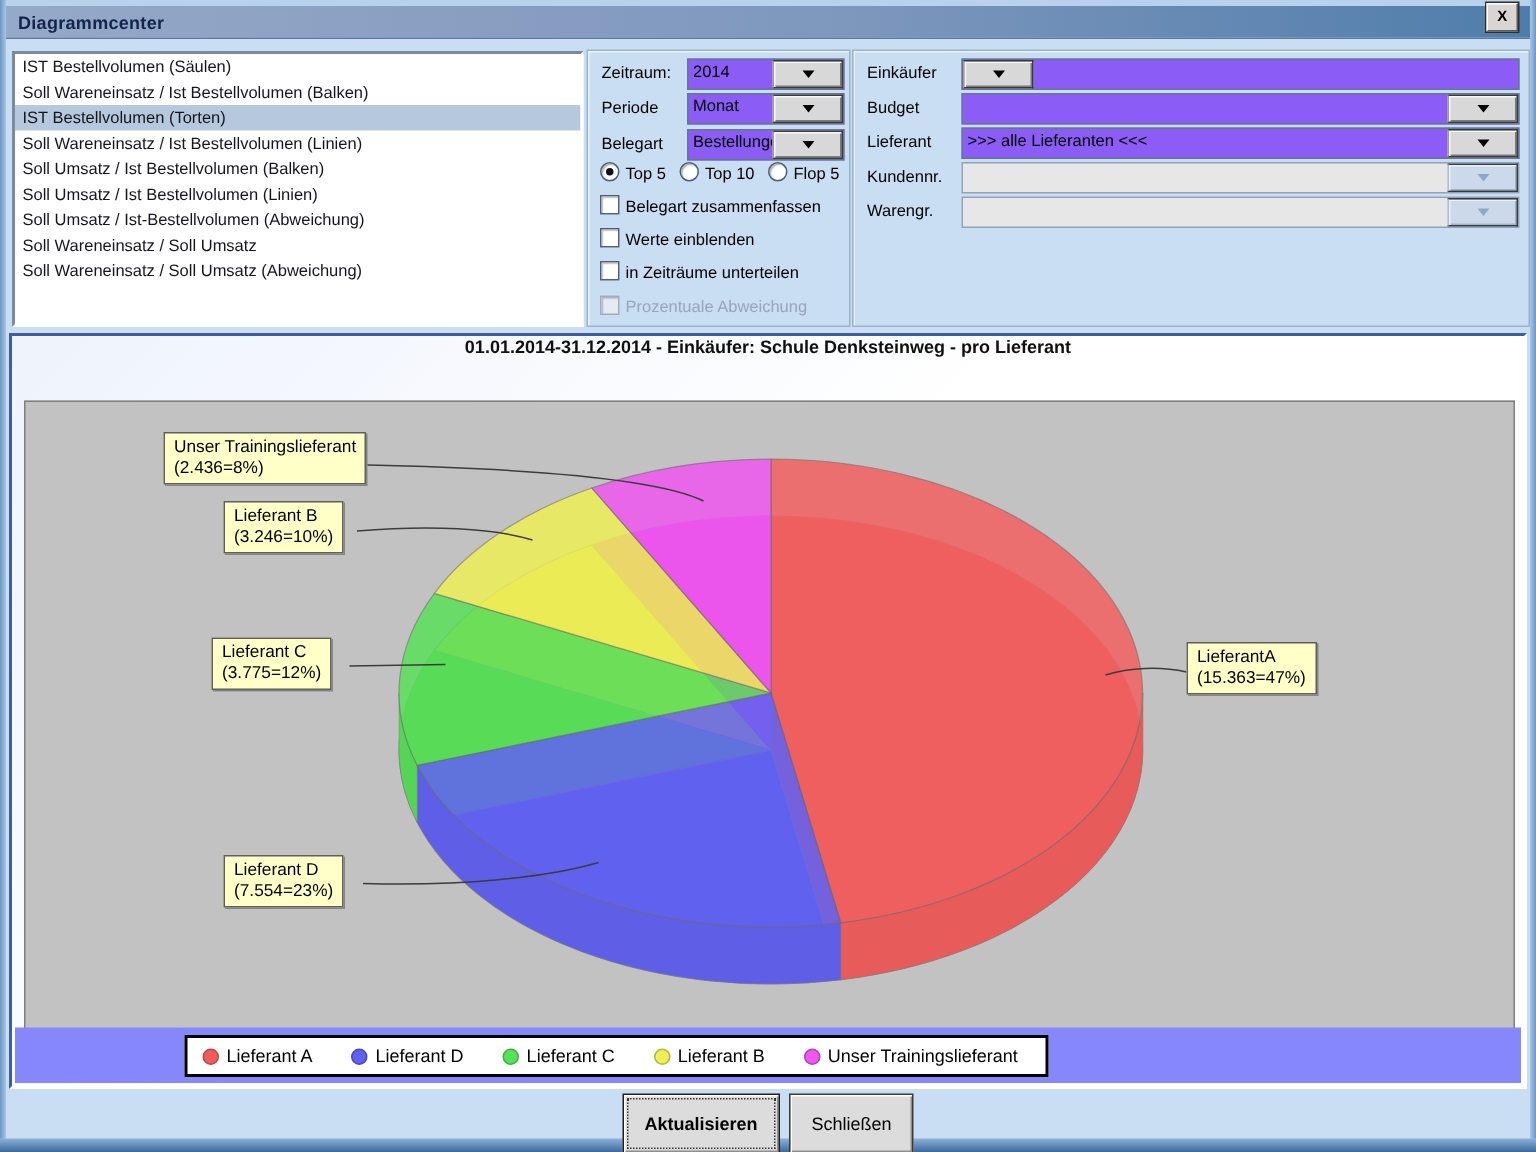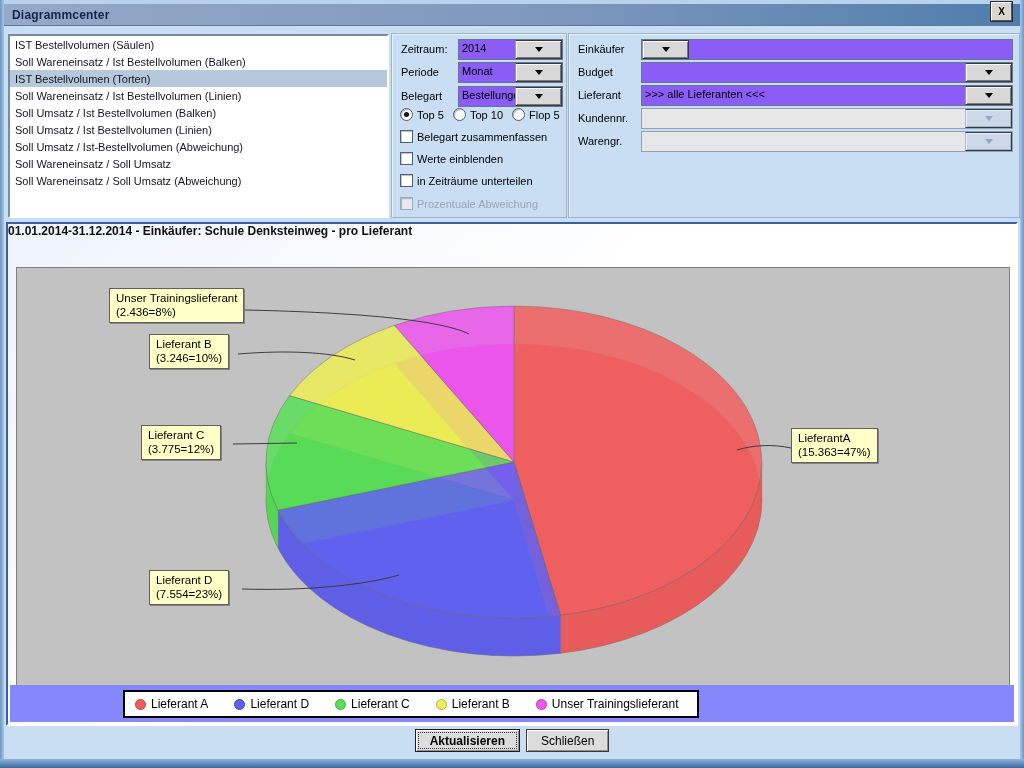--- a/index.html
+++ b/index.html
@@ -40,33 +40,33 @@
      box-shadow:inset 1px 1px 1px rgba(0,0,0,.25);vertical-align:-2px;}
   .checkbox.disabled{background:#e6ebf2;border-color:#9cacc0;}
   .opt{position:absolute;font-size:11px;color:#000;white-space:nowrap;}
   .opt.disabled{color:#97a5ba;}
   .opt .t{margin-left:4px;margin-top:40px;}
   
   .chart-panel{position:absolute;left:6px;top:222px;width:1008px;height:500px;
      background:linear-gradient(135deg,#eef3fc 0%,#ffffff 45%);
      border:2px solid;border-color:#3d5f9e #ffffff #ffffff #3d5f9e;}
   .chart-title{text-align:center;font-size:20px;font-weight:bold;color:#000;margin-top:3px;}
-  .chart-subtitle{font-size:12px;font-weight:bold;color:#101010;margin-top:0px;}
+  .chart-subtitle{text-align:center;font-size:12px;font-weight:bold;color:#101010;margin-top:0px;}
   .plot{position:absolute;left:8px;top:43px;width:992px;height:420px;background:#c2c2c2;border:1px solid #7f7f7f;}
   .plot svg{position:absolute;left:0;top:0;}
   .callout{position:absolute;background:#ffffc8;border:1px solid #5f5f5f;box-shadow:1px 1px 0 rgba(60,60,60,.45);
      font-size:11.5px;color:#000;padding:2px 6px 3px 6px;line-height:14px;white-space:nowrap;}
   .legend-strip{position:absolute;left:2px;right:2px;bottom:2px;height:37px;background:#8587fa;}
   .legend-box{position:absolute;left:113px;top:5px;width:562px;height:24px;background:#fff;border:2px solid #000;
      display:flex;align-items:center;padding-left:10px;gap:26px;}
   .leg-item{display:flex;align-items:center;font-size:12px;color:#000;white-space:nowrap;}
   .dot{width:9px;height:9px;border-radius:50%;border:1px solid #888;margin-right:5px;}
   
   .footer{position:absolute;left:0;top:729px;width:1024px;display:flex;justify-content:center;gap:6px;}
-  .btn{height:23px;background:#dcdcdc;border:1px solid #3a3a3a;
+  .btn{height:40px;background:#dcdcdc;border:1px solid #3a3a3a;
      box-shadow:inset 1px 1px 0 #ffffff, inset -1px -1px 0 #8f8f8f;font-size:12px;color:#000;
      font-family:"Liberation Sans",sans-serif;padding:0 14px;cursor:default;}
   .btn.default{font-weight:bold;outline:1px dotted #333;outline-offset:-4px;border-color:#1f1f1f;}
 </style>
 </head>
 <body>
 
 <div>
   <div class="frame-top"></div>
   <div class="frame-left"></div>

